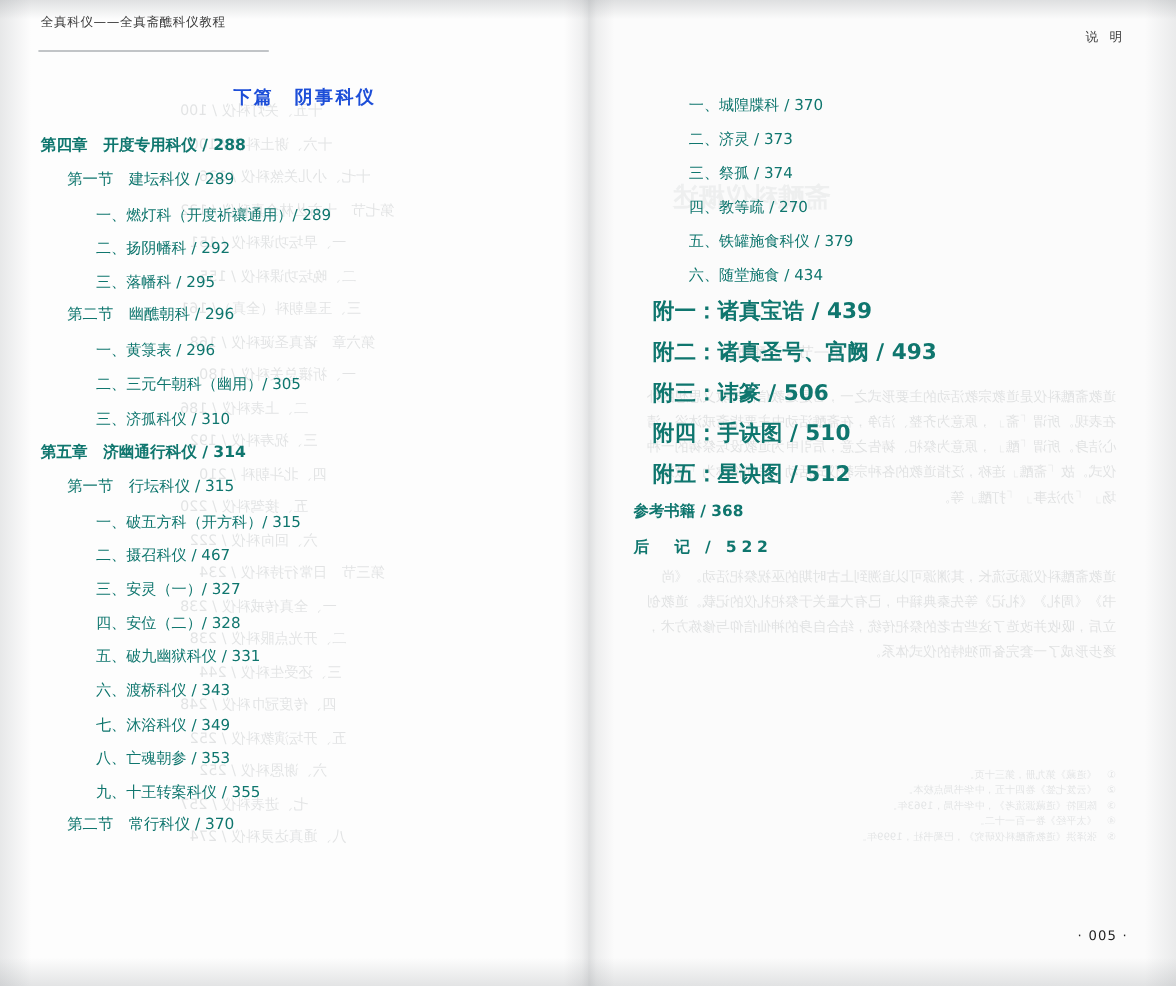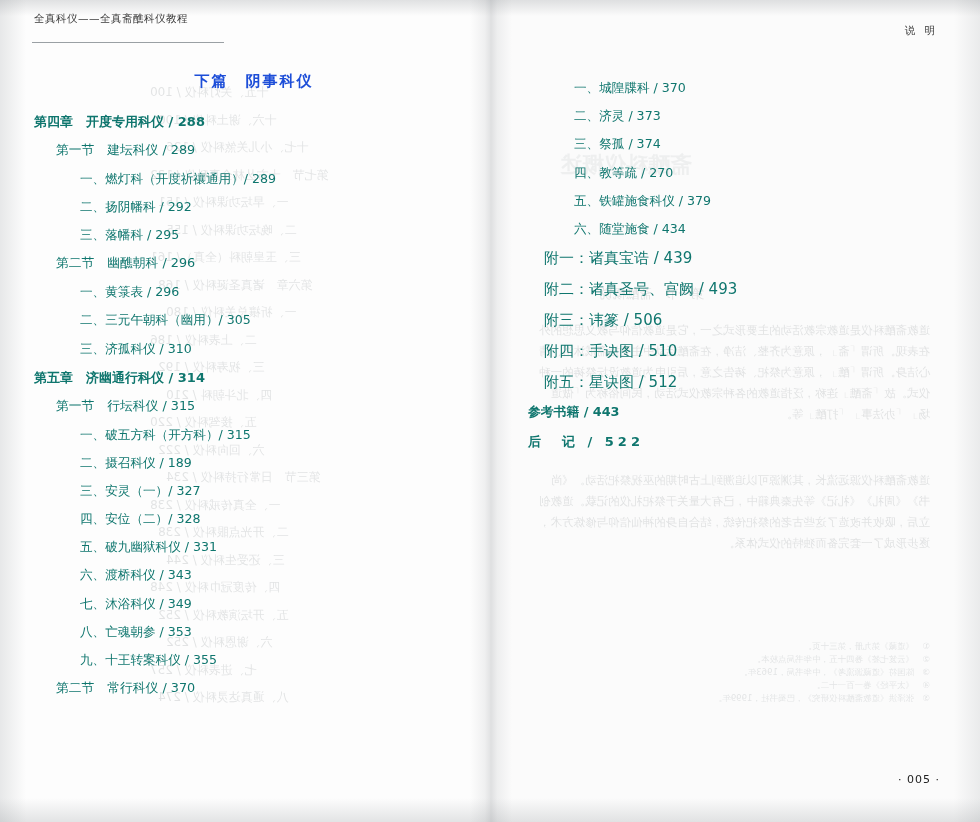--- a/index.html
+++ b/index.html
@@ -124,22 +124,22 @@
   }
   .lvl-section {
     padding-left: 22px;
     font-size: 12.8px;
     margin-bottom: 16px;
   }
   .lvl-item {
     padding-left: 46px;
   }
   .lvl-appendix {
-    font-weight: normal;
-    font-size: 15px;
+    font-weight: bold;
+    font-size: 18px;
     padding-left: 16px;
     margin-bottom: 16px;
   }
   .lvl-plain {
     font-weight: bold;
     font-size: 12.8px;
     padding-left: 0px;
   }
   .lvl-postscript {
     font-weight: bold;
@@ -254,21 +254,21 @@
         <div class="toc-line lvl-item">一、燃灯科（开度祈禳通用）/ 289</div>
         <div class="toc-line lvl-item">二、扬阴幡科 / 292</div>
         <div class="toc-line lvl-item">三、落幡科 / 295</div>
         <div class="toc-line lvl-section">第二节　幽醮朝科 / 296</div>
         <div class="toc-line lvl-item">一、黄箓表 / 296</div>
         <div class="toc-line lvl-item">二、三元午朝科（幽用）/ 305</div>
         <div class="toc-line lvl-item">三、济孤科仪 / 310</div>
         <div class="toc-line lvl-chapter">第五章　济幽通行科仪 / 314</div>
         <div class="toc-line lvl-section">第一节　行坛科仪 / 315</div>
         <div class="toc-line lvl-item">一、破五方科（开方科）/ 315</div>
-        <div class="toc-line lvl-item">二、摄召科仪 / 189</div>
+        <div class="toc-line lvl-item">二、摄召科仪 / 467</div>
         <div class="toc-line lvl-item">三、安灵（一）/ 327</div>
         <div class="toc-line lvl-item">四、安位（二）/ 328</div>
         <div class="toc-line lvl-item">五、破九幽狱科仪 / 331</div>
         <div class="toc-line lvl-item">六、渡桥科仪 / 343</div>
         <div class="toc-line lvl-item">七、沐浴科仪 / 349</div>
         <div class="toc-line lvl-item">八、亡魂朝参 / 353</div>
         <div class="toc-line lvl-item">九、十王转案科仪 / 355</div>
         <div class="toc-line lvl-section">第二节　常行科仪 / 370</div>
       </div>
   </div>
@@ -281,21 +281,21 @@
         <div class="toc-line lvl-item">二、济灵 / 373</div>
         <div class="toc-line lvl-item">三、祭孤 / 374</div>
         <div class="toc-line lvl-item">四、教等疏 / 270</div>
         <div class="toc-line lvl-item">五、铁罐施食科仪 / 379</div>
         <div class="toc-line lvl-item">六、随堂施食 / 434</div>
         <div class="toc-line lvl-appendix">附一：诸真宝诰 / 439</div>
         <div class="toc-line lvl-appendix">附二：诸真圣号、宫阙 / 493</div>
         <div class="toc-line lvl-appendix">附三：讳篆 / 506</div>
         <div class="toc-line lvl-appendix">附四：手诀图 / 510</div>
         <div class="toc-line lvl-appendix">附五：星诀图 / 512</div>
-        <div class="toc-line lvl-plain">参考书籍 / 443</div>
+        <div class="toc-line lvl-plain">参考书籍 / 368</div>
         <div class="toc-line lvl-postscript">后　记 / 522</div>
       </div>
   </div>
 
   <div class="folio">· 005 ·</div>
 
   <div class="gutter"></div>
   <div class="edge-shade-left"></div>
   <div class="edge-shade-right"></div>
   <div class="top-shade"></div>

